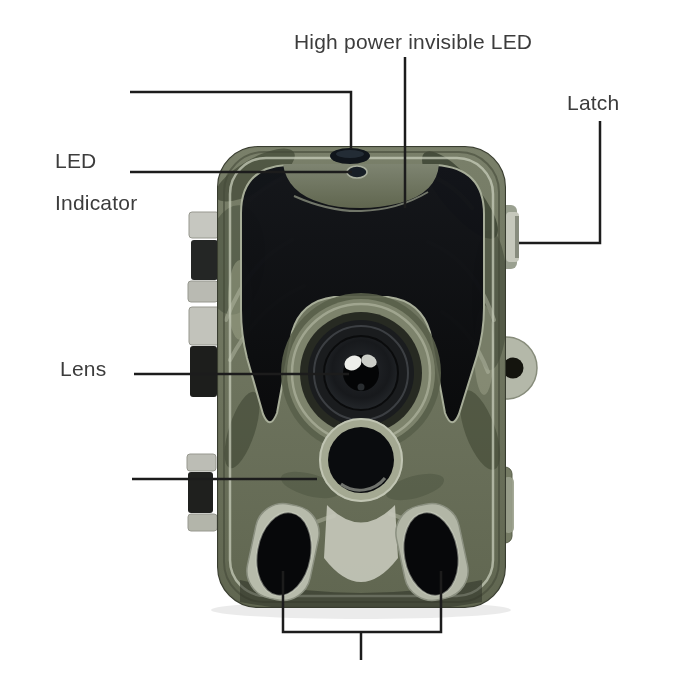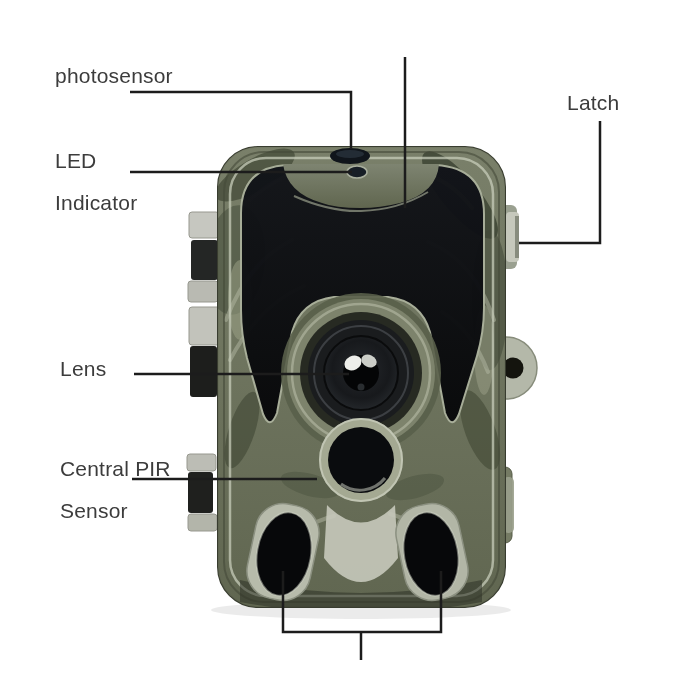--- a/index.html
+++ b/index.html
@@ -154,26 +154,24 @@
       <path d="M405 57 L405 208"></path>
       <path d="M130 172 L352 172"></path>
       <path d="M600 121 L600 243 L519 243"></path>
       <path d="M134 374 L349 374"></path>
       <path d="M132 479 L317 479"></path>
       <path d="M283 571 L283 632 L441 632 L441 571"></path>
       <path d="M361 632 L361 660"></path>
     </g>
   </svg>
 
+  <div class="label single" style="left:294px;top:31px;">High power invisible LED</div>
 
-  <div class="label single" style="left:55px;top:65px;">photosensor</div>
 
   <div class="label single" style="left:567px;top:92px;text-align:center;">Latch</div>
 
   <div class="label" style="left:55px;top:140px;">LED
 Indicator</div>
 
   <div class="label single" style="left:60px;top:358px;">Lens</div>
 
-  <div class="label" style="left:60px;top:448px;">Central PIR
-Sensor</div>
 
 </div>
 
 </body></html>

